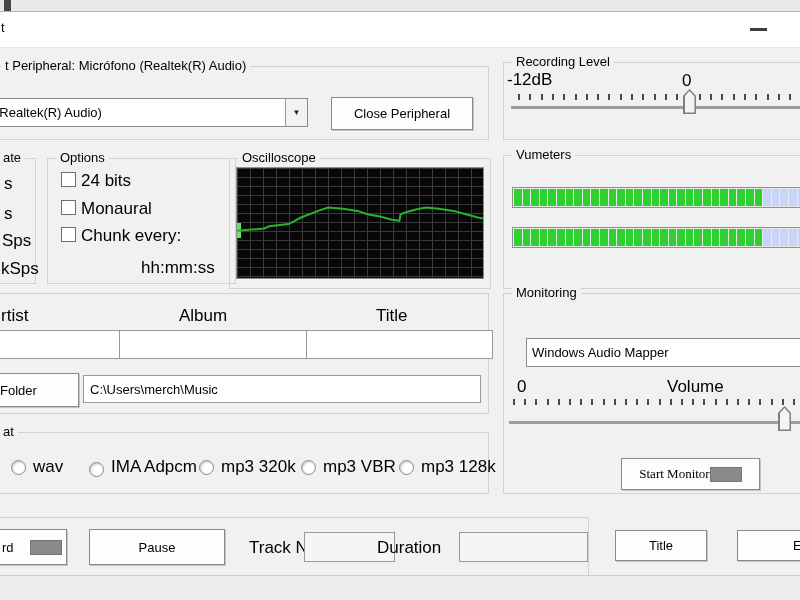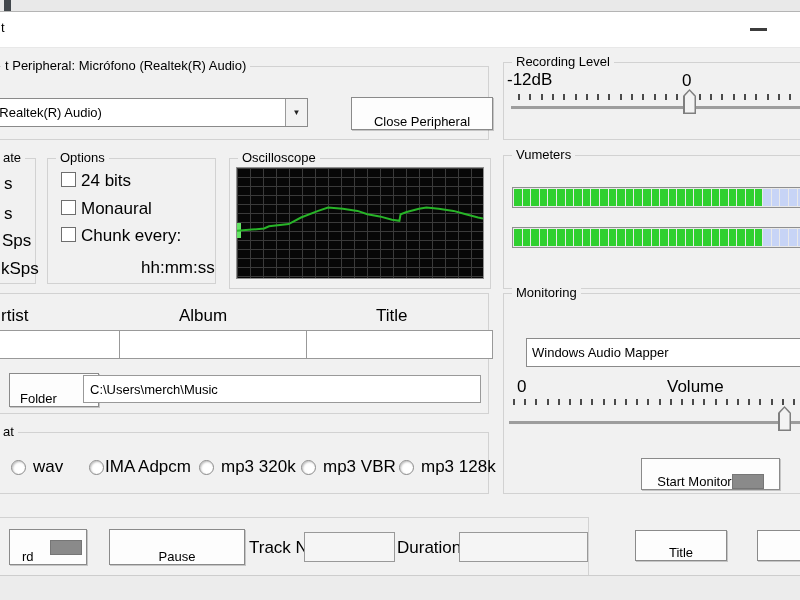--- a/index.html
+++ b/index.html
@@ -12,21 +12,21 @@
   .titlebar{left:0;top:12px;width:800px;height:35px;background:#ffffff;border-bottom:1px solid #e8e8e8;}
   .title-frag{left:1px;top:8px;font-size:13px;}
   .minbtn{left:737px;top:2px;width:42px;height:30px;display:flex;align-items:center;justify-content:center;}
   .minbtn i{display:block;width:17px;height:3px;background:#3c3c3c;}
   .iconfrag{left:4px;top:0;width:7px;height:11px;background:#42474c;}
   
   .group{border:1px solid #d2d2d2;background:transparent;}
   .glabel{position:absolute;top:-9px;left:8px;background:#f1f1f1;padding:0 4px;font-size:13px;white-space:nowrap;}
   
   .btn{background:#fdfdfd;border:1px solid #8a8a8a;box-shadow:1px 1px 0 rgba(0,0,0,.18);
-    display:flex;align-items:flex-end;justify-content:center;font-size:13px;cursor:default;margin-left:20px;}
+    display:flex;align-items:center;justify-content:center;font-size:13px;cursor:default;}
   .field{background:#ffffff;border:1px solid #999;font-size:13px;display:flex;align-items:center;padding:0 6px;white-space:nowrap;}
   .field.disabled{background:#fbfbfb;border-color:#b3b3b3;color:#979797;}
   .combo{background:#fff;border:1px solid #8a8a8a;display:flex;align-items:center;font-size:13px;}
   .combo .val{flex:1;padding:0 5px;white-space:nowrap;overflow:hidden;}
   .combo .arrow{width:21px;align-self:stretch;border-left:1px solid #9a9a9a;background:#f2f2f2;
     display:flex;align-items:center;justify-content:center;font-size:8px;color:#222;}
   .checkbox{width:13px;height:13px;background:#fff;border:1px solid #6e6e6e;}
   .radio{width:13px;height:13px;background:#fff;border:1px solid #8a8a8a;border-radius:50%;
     box-shadow:inset 1px 1px 2px rgba(0,0,0,.25);}
   .led{width:30px;height:13px;background:#8a8a8a;border:1px solid #767676;}
@@ -108,21 +108,21 @@
   <div class="abs group" style="left:-70px;top:158px;width:104px;height:124px;">
     <span class="glabel" style="left:68px;">ate</span>
     <div>
         <span class="abs txt" style="left: 73px; top: 15px;">s</span>
         <span class="abs txt" style="left: 73px; top: 45px;">s</span>
         <span class="abs txt" style="left: 71px; top: 72px;">Sps</span>
         <span class="abs txt" style="left: 70px; top: 100px;">kSps</span>
       </div>
   </div>
 
-  <div class="abs group" style="left:47px;top:158px;width:167px;height:124px;">
+  <div class="abs group" style="left:47px;top:158px;width:167px;height:124px;padding-left:20px;">
     <span class="glabel">Options</span>
     <div class="abs checkbox" style="left:13px;top:13px;"></div>
     <span class="abs txt" style="left:33px;top:12px;">24 bits</span>
     <div class="abs checkbox" style="left:13px;top:41px;"></div>
     <span class="abs txt" style="left:33px;top:40px;">Monaural</span>
     <div class="abs checkbox" style="left:13px;top:68px;"></div>
     <span class="abs txt" style="left:33px;top:67px;">Chunk every:</span>
     <span class="abs txt" style="left:93px;top:99px;">hh:mm:ss</span>
   </div>
 
@@ -263,34 +263,34 @@
         <span class="tick" style="left: 212.8px;"></span>
         <span class="tick" style="left: 224px;"></span>
         <span class="tick" style="left: 235.2px;"></span>
         <span class="tick" style="left: 246.4px;"></span>
         <span class="tick" style="left: 257.6px;"></span>
         <span class="tick" style="left: 268.8px;"></span>
         <span class="tick" style="left: 280px;"></span>
       </div>
     <div class="abs track" style="left:5px;top:127px;width:322px;"></div>
     <div class="abs thumb" style="left:274px;top:112px;width:13px;height:25px;"></div>
-    <div class="abs btn" style="left:117px;top:164px;width:137px;height:30px;">
+    <div class="abs btn" style="left:117px;top:164px;width:137px;height:30px;font-family:Liberation Serif, serif;">
       <span>Start Monitor</span>
       <span class="led"></span>
     </div>
   </div>
 
   <div class="abs group" style="left:-12px;top:432px;width:499px;height:60px;">
     <span class="glabel" style="left:10px;">at</span>
     <div id="format-radios">
         <div class="abs" style="left: 22px; top: 24px; display: flex; align-items: center; gap: 7px;">
           <span class="radio"></span>
           <span class="txt">wav</span>
         </div>
-        <div class="abs" style="left: 100px; top: 24px; display: flex; align-items: center; gap: 1px;">
+        <div class="abs" style="left: 100px; top: 24px; display: flex; align-items: flex-end; gap: 7px;">
           <span class="radio"></span>
           <span class="txt">IMA Adpcm</span>
         </div>
         <div class="abs" style="left: 210px; top: 24px; display: flex; align-items: center; gap: 7px;">
           <span class="radio"></span>
           <span class="txt">mp3 320k</span>
         </div>
         <div class="abs" style="left: 312px; top: 24px; display: flex; align-items: center; gap: 7px;">
           <span class="radio"></span>
           <span class="txt">mp3 VBR</span>
@@ -307,21 +307,21 @@
       <span class="abs" style="left:12px;font-size:13px;">rd</span>
       <span class="led abs" style="left:40px;top:10px;"></span>
     </div>
     <div class="abs btn" style="left:100px;top:11px;width:134px;height:34px;">
       <span>Pause</span>
     </div>
     <span class="abs txt" style="left:260px;top:20px;">Track N°</span>
     <div class="abs field" style="left:315px;top:14px;width:77px;height:28px;background:#f5f5f5;">
       <span></span>
       </div>
-    <span class="abs txt" style="left:408px;top:20px;">Duration</span>
+    <span class="abs txt" style="left:388px;top:20px;">Duration</span>
     <div class="abs field" style="left:470px;top:14px;width:115px;height:28px;background:#f5f5f5;">
       <span></span>
       </div>
   </div>
 
   <div class="abs btn" style="left:615px;top:530px;width:90px;height:29px;">
     <span>Title</span>
   </div>
   <div class="abs btn" style="left:737px;top:530px;width:150px;height:29px;justify-content:flex-start;padding-left:55px;">
     <span>E</span>

